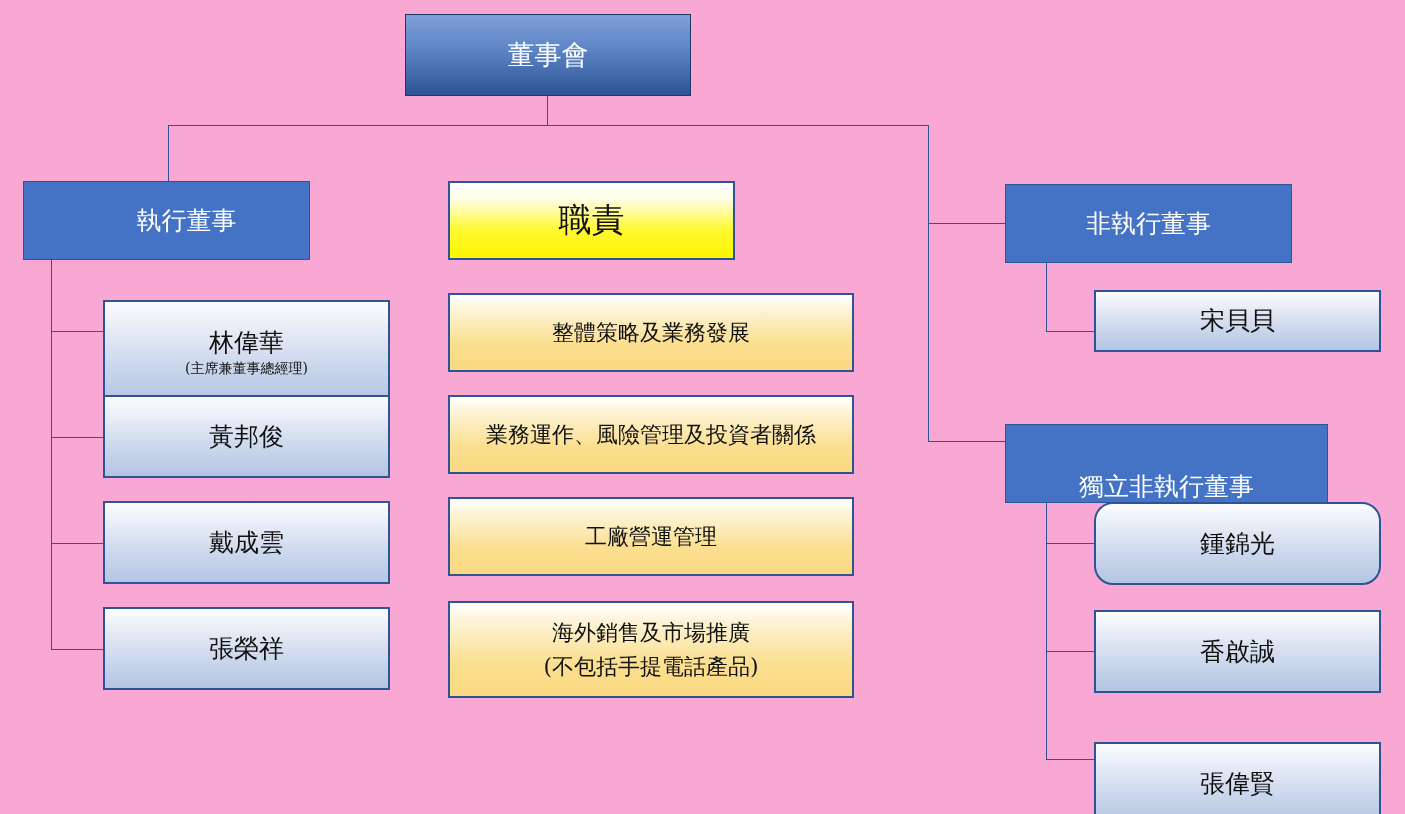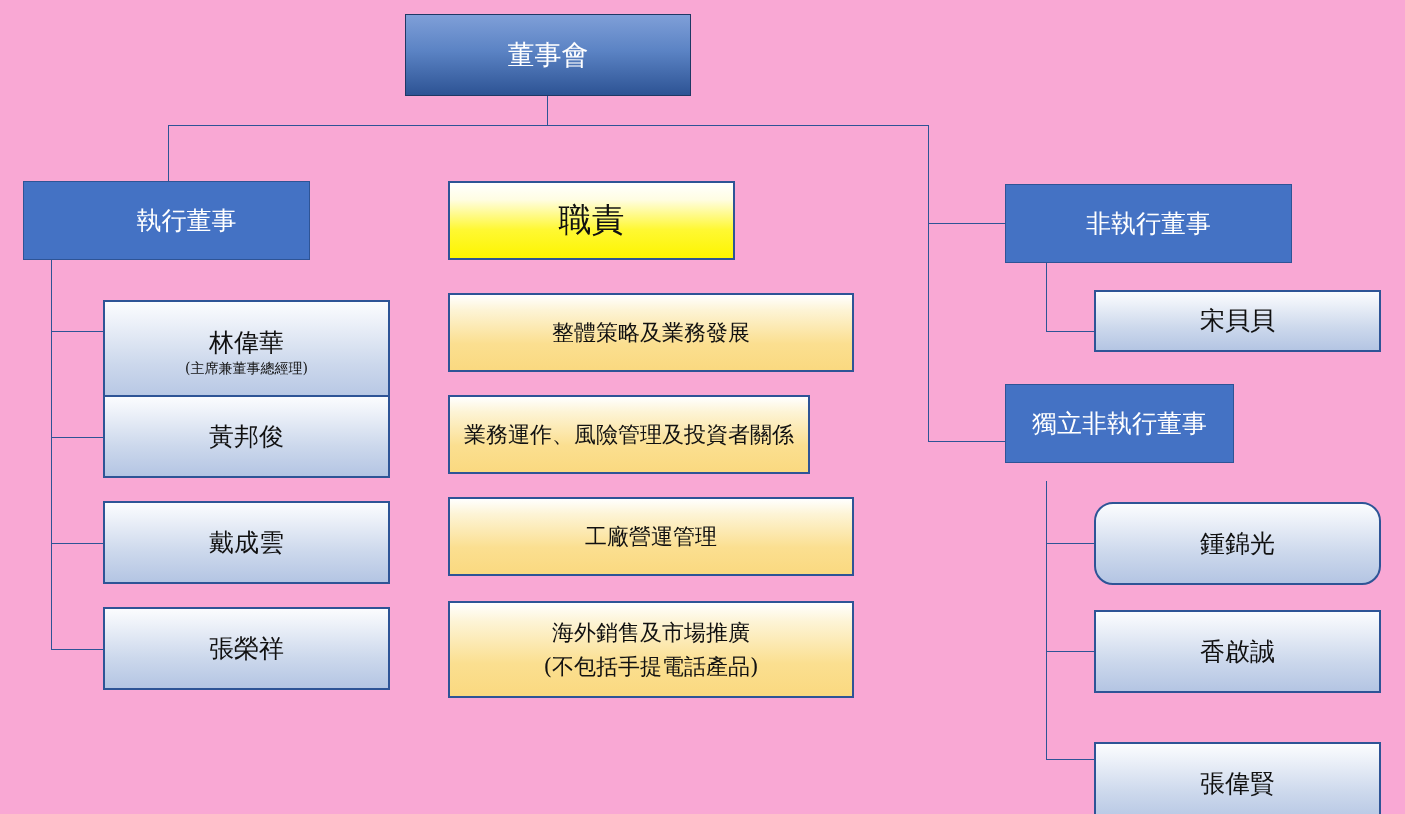--- a/index.html
+++ b/index.html
@@ -144,42 +144,42 @@
   </div>
 
   <div class="node duty-head" style="left:448px; top:181px; width:287px; height:79px;">
     <span>職責</span>
   </div>
 
   <div class="node duty" style="left:448px; top:293px; width:406px; height:79px;">
     <span>整體策略及業務發展</span>
   </div>
 
-  <div class="node duty" style="left:448px; top:395px; width:362px; height:79px;">
+  <div class="node duty" style="left:448px; top:395px; width:406px; height:79px;">
     <span>業務運作、風險管理及投資者關係</span>
   </div>
 
   <div class="node duty" style="left:448px; top:497px; width:406px; height:79px;">
     <span>工廠營運管理</span>
   </div>
 
   <div class="node duty" style="left:448px; top:601px; width:406px; height:97px;">
     <span>海外銷售及市場推廣</span>
     <span class="line2">(不包括手提電話產品)</span>
   </div>
 
   <div class="node cat" style="left:1005px; top:184px; width:287px; height:79px;">
     <span>非執行董事</span>
   </div>
 
   <div class="node person" style="left:1094px; top:290px; width:287px; height:62px;">
     <span>宋貝貝</span>
   </div>
 
-  <div class="node cat" style="left:1005px; top:384px; width:229px; height:79px;">
+  <div class="node cat" style="left:1005px; top:424px; width:323px; height:79px;justify-content:flex-end;">
     <span>獨立非執行董事</span>
   </div>
 
   <div class="node person" style="left:1094px; top:502px; width:287px; height:83px;border-radius:19px;">
     <span>鍾錦光</span>
   </div>
 
   <div class="node person" style="left:1094px; top:610px; width:287px; height:83px;">
     <span>香啟誠</span>
   </div>

